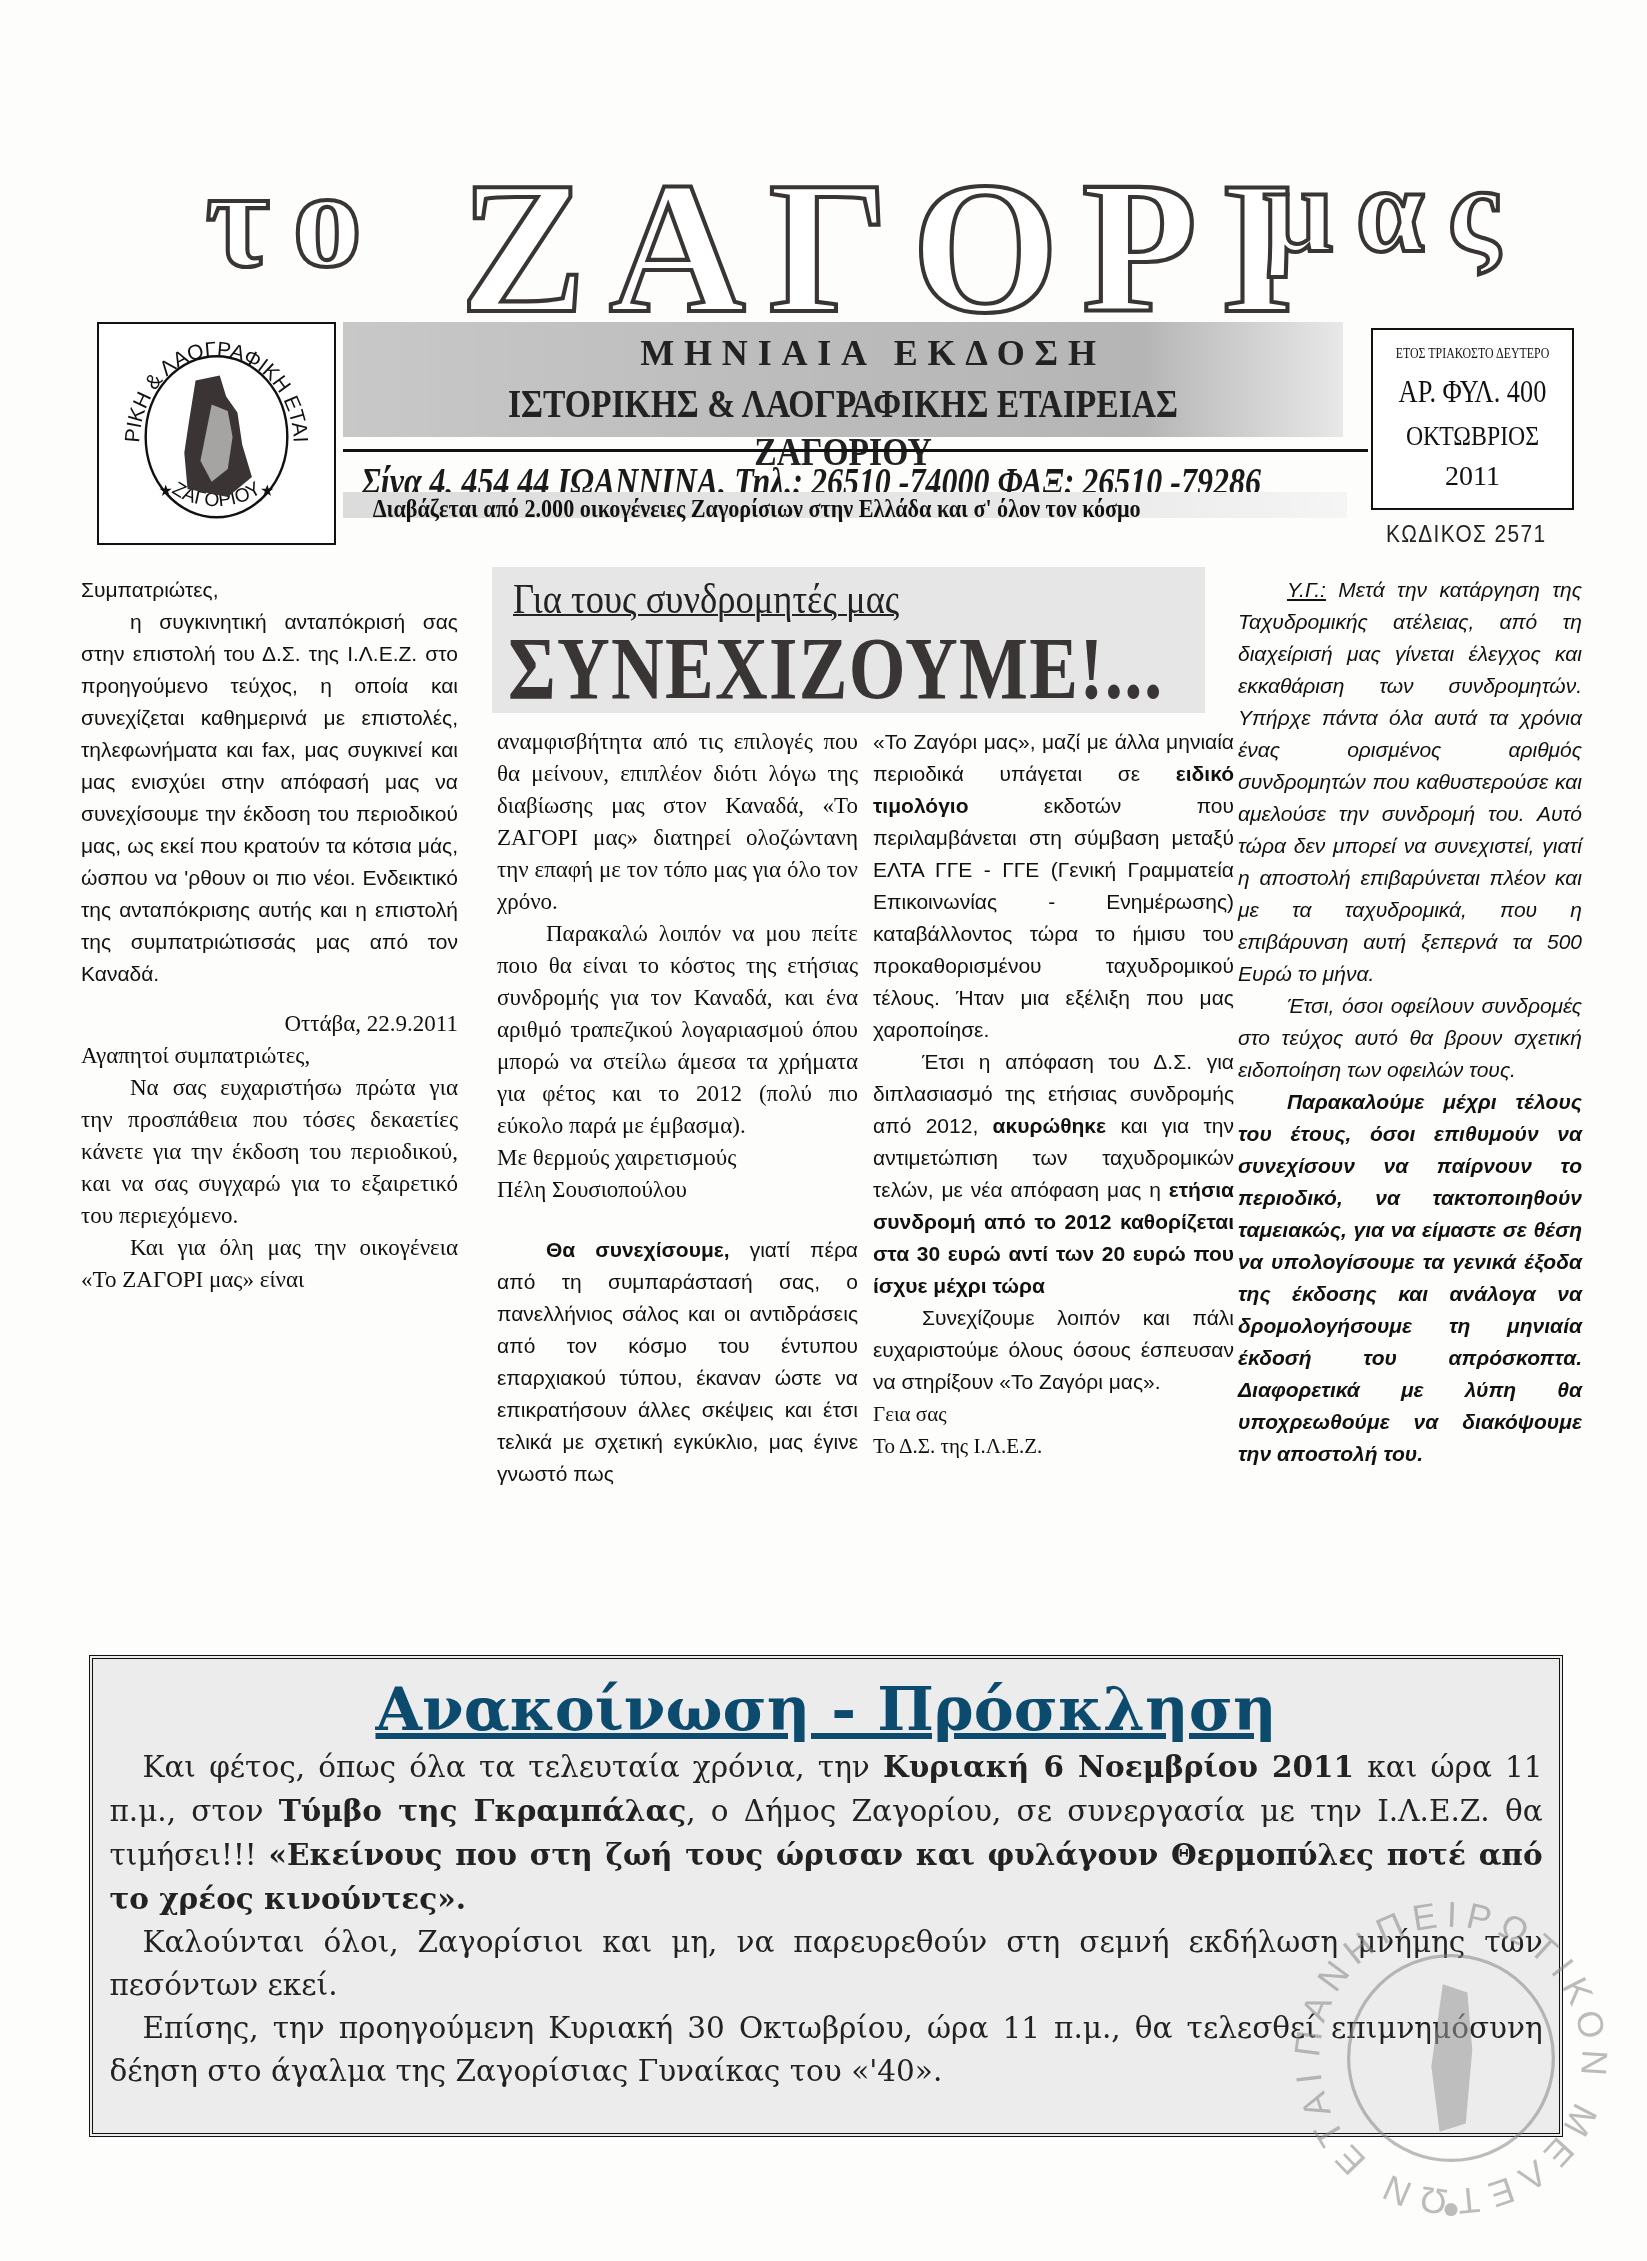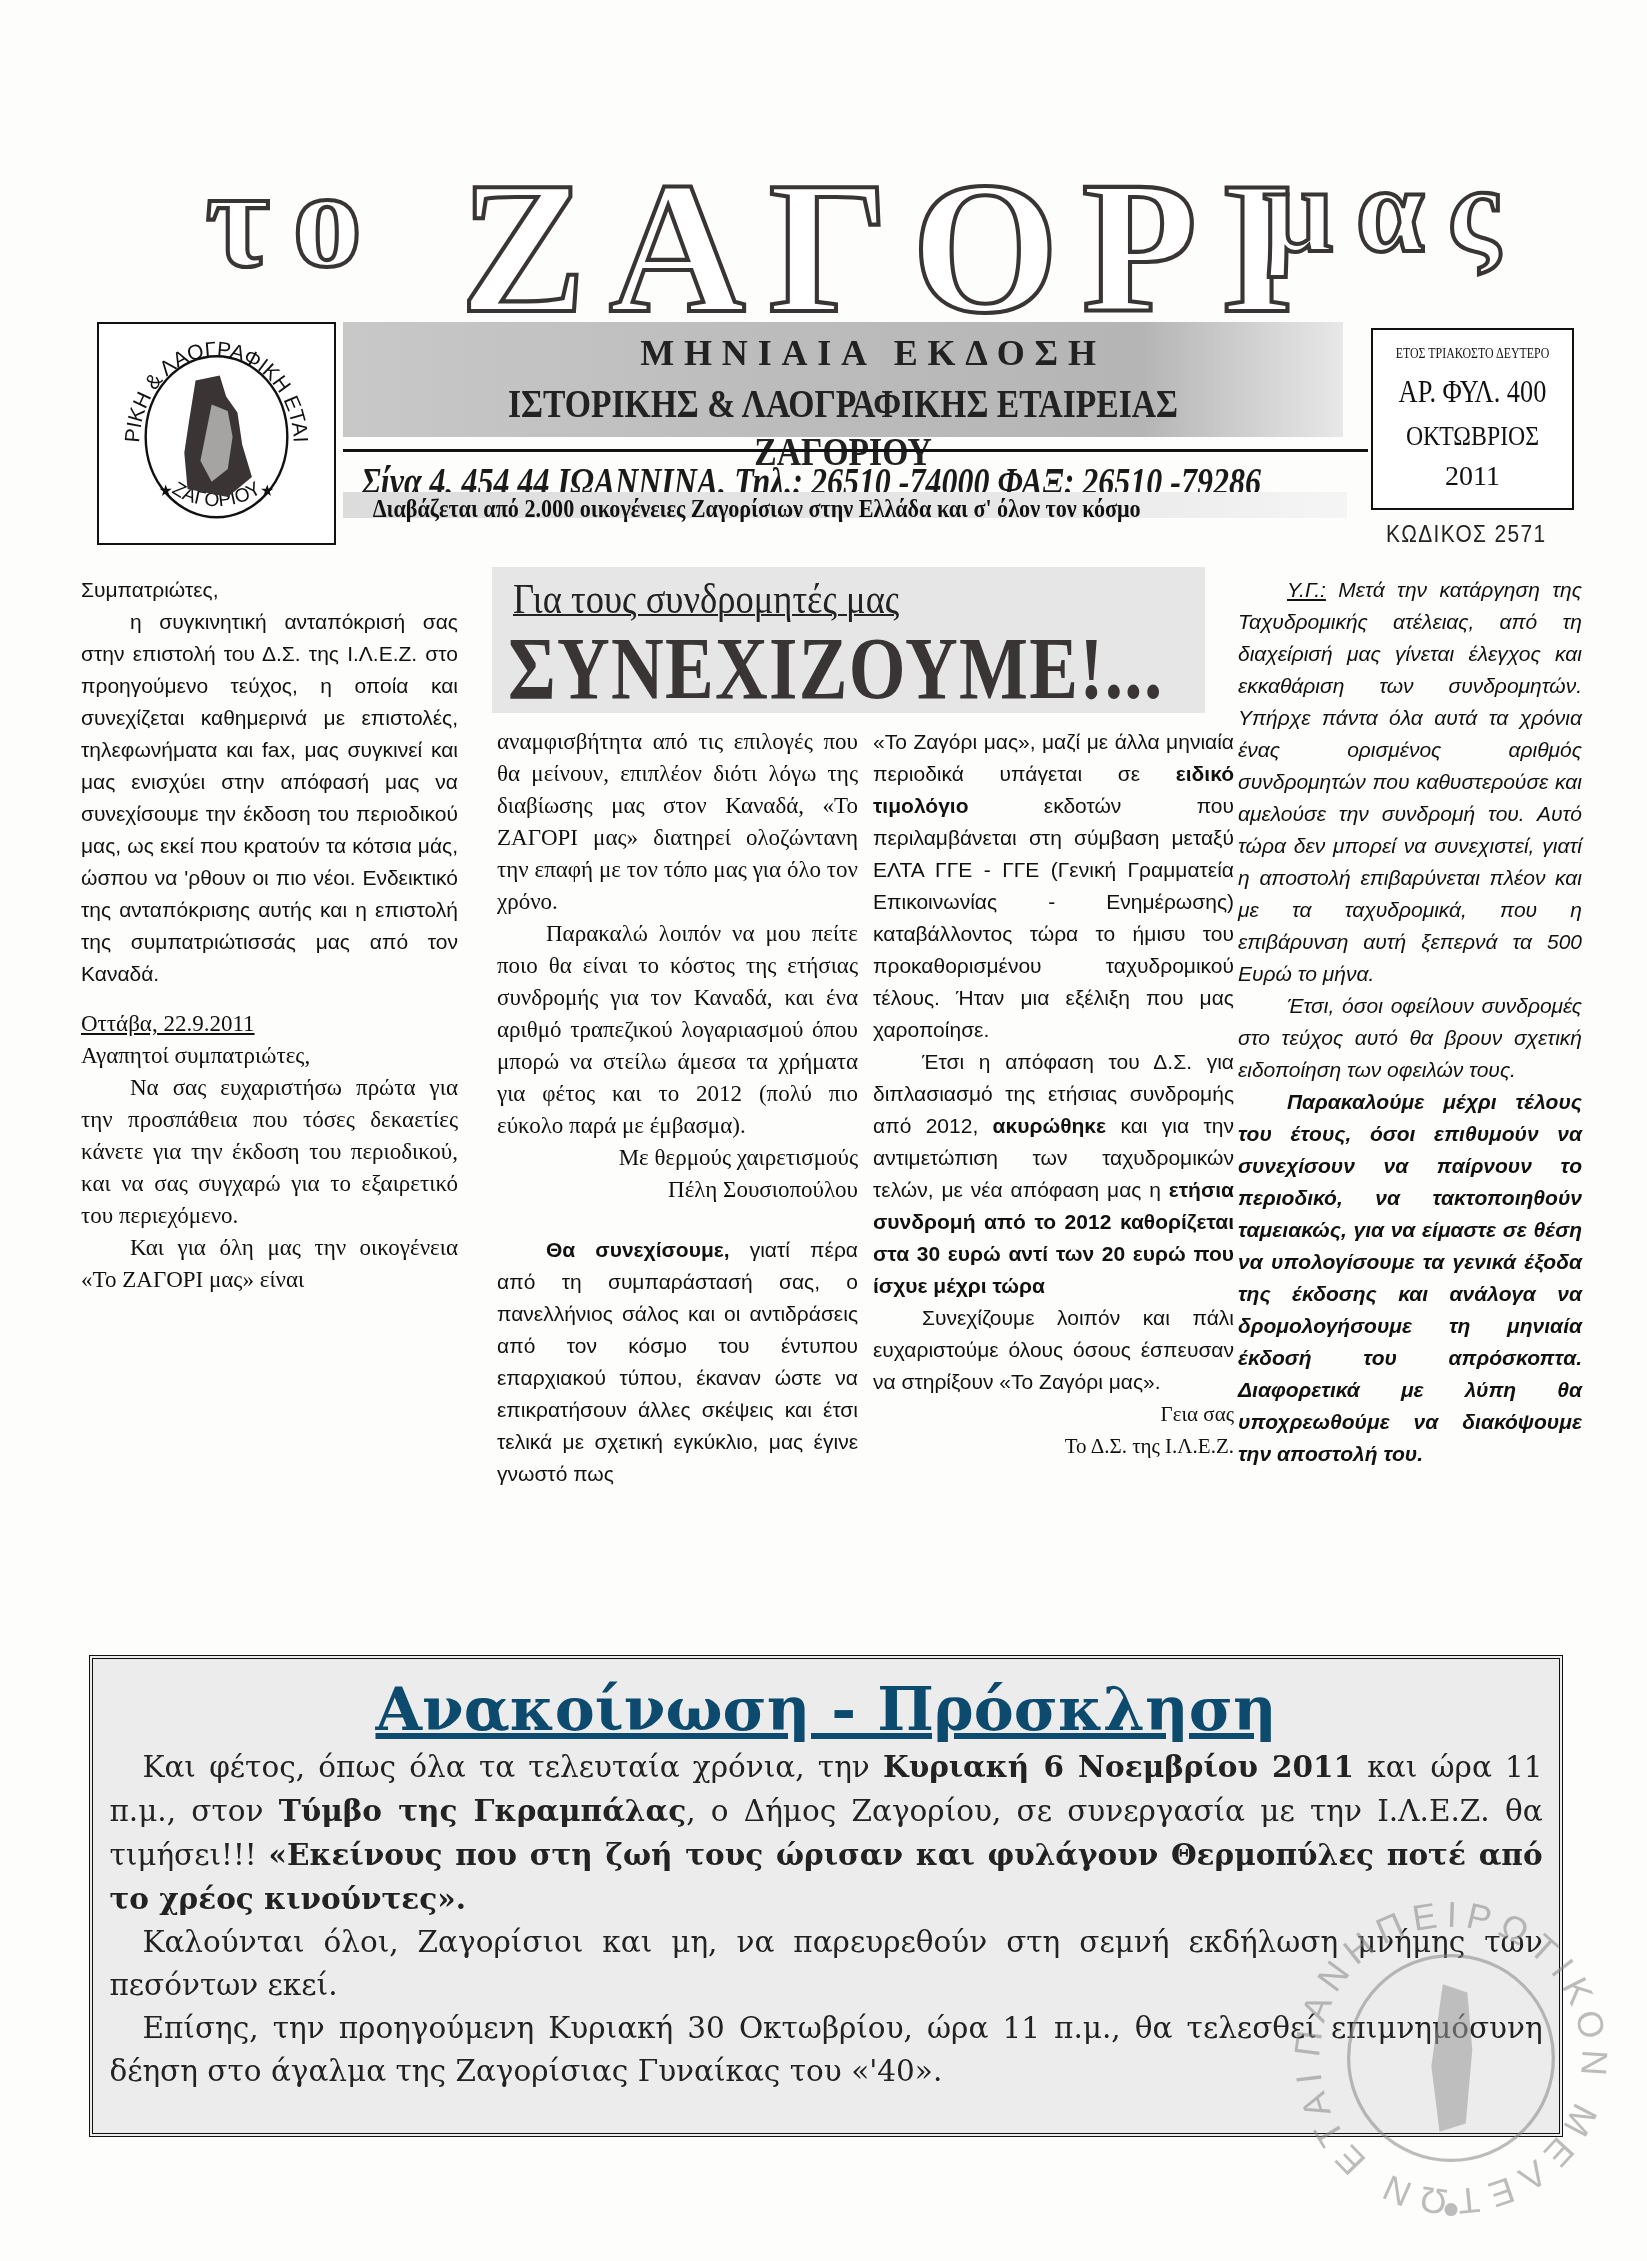--- a/index.html
+++ b/index.html
@@ -42,22 +42,22 @@
   .issue-num { font-size: 31px; margin-top: 11.5px; transform: scaleX(0.85); white-space: nowrap; }
   .issue-month { font-size: 28px; margin-top: 9.8px; transform: scaleX(0.85); }
   .issue-yr { font-size: 28px; margin-top: 8.2px; }
   .code { position: absolute; left: 1386px; top: 520px; font-size: 24.6px; letter-spacing: 1.6px; color: #222; transform: scaleX(0.85); transform-origin: left; white-space: nowrap; }
 
   
   .col { position: absolute; font-size: 21px; line-height: 32px; text-align: justify; }
   .col p { margin: 0; }
   .ind { text-indent: 49px; }
   .serif { font-family: "Liberation Serif", serif; font-size: 23px; }
-  .ctr { text-align: right; font-family: Liberation Serif, serif; }
-  .rgt { text-align: left; text-decoration: underline; }
+  .ctr { text-align: left; font-family: Liberation Serif, serif; }
+  .rgt { text-align: right; }
   .ital { font-style: italic; }
   .bold { font-weight: bold; }
   .ul { text-decoration: underline; }
 
   .col1 { left: 81px; top: 574px; width: 377px; }
   .col2 { left: 497px; top: 726px; width: 361px; }
   .col3 { left: 873px; top: 726px; width: 361px; }
   .col4 { left: 1238px; top: 574px; width: 344px; }
 
   

